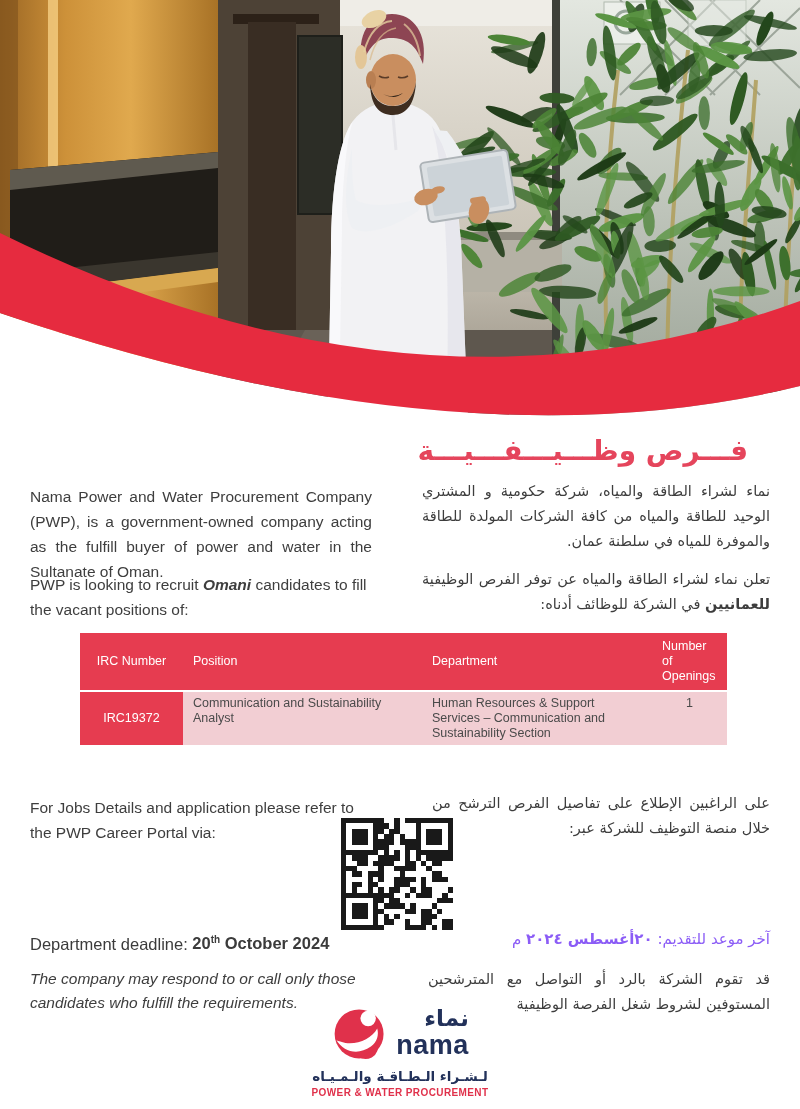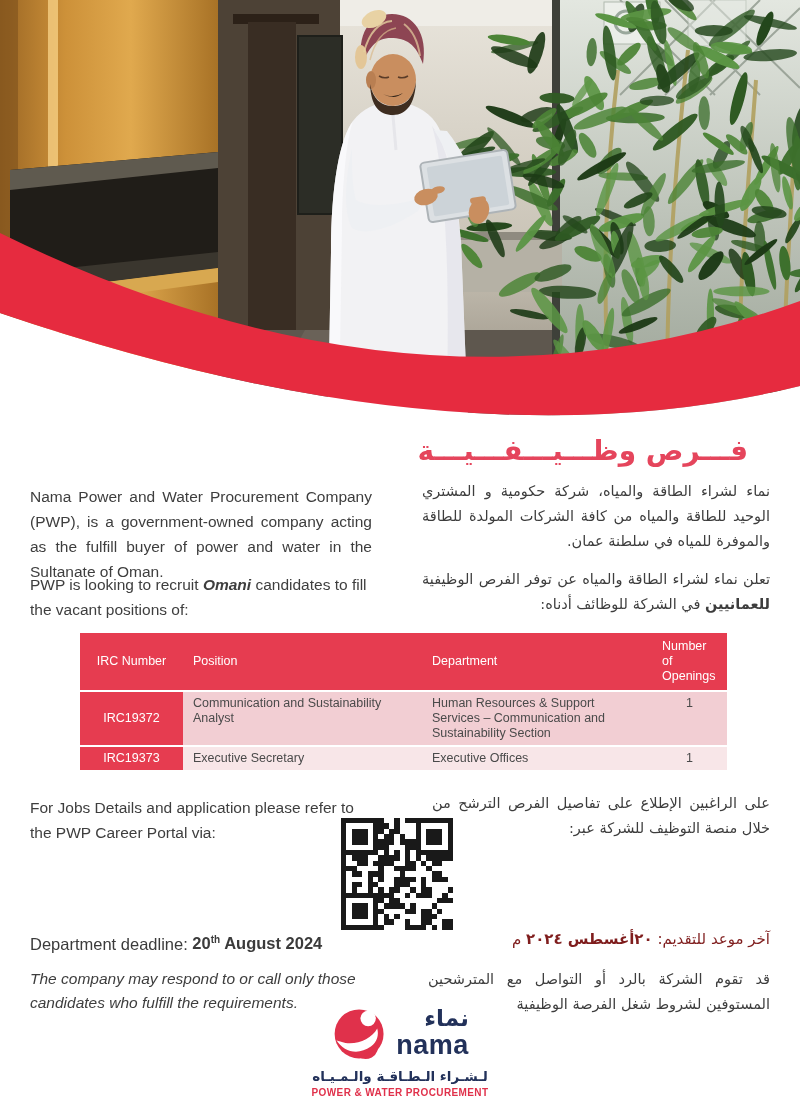--- a/index.html
+++ b/index.html
@@ -22,21 +22,21 @@
   table.vac th.col-irc-h{text-align:center;}
   table.vac td.col-num{text-align:center;}
   table.vac tr.row-a td:not(.col-irc){background:#f2ced3;}
   table.vac tr.row-b td:not(.col-irc){background:#f8e6e8;}
   .portal-en{position:absolute;left:30px;top:779px;width:338px;font-size:15.5px;line-height:25px;}
   .portal-ar{position:absolute;right:30px;top:776px;width:338px;font-size:14.5px;line-height:25px;text-align:justify;color:#3d3d3d;}
   .qr{position:absolute;left:339px;top:816px;width:116px;height:116px;background:#ffffff;display:grid;grid-template-columns:repeat(21,1fr);grid-template-rows:repeat(21,1fr);padding:2px;box-sizing:border-box;}
   .qm{background:#191919;}
   .deadline-en{position:absolute;left:30px;top:917px;font-size:16.5px;color:#3b3b3b;}
   .deadline-en b sup{font-size:10px;}
-  .deadline-ar{position:absolute;right:30px;top:915px;font-size:15px;color:#7f1d1d;}
+  .deadline-ar{position:absolute;right:30px;top:915px;font-size:15px;color:#8b5cf6;}
   .note-en{position:absolute;left:30px;top:951px;width:342px;font-size:15.5px;line-height:24px;font-style:italic;}
   .note-ar{position:absolute;right:30px;top:952px;width:342px;font-size:14.5px;line-height:25px;text-align:justify;color:#3d3d3d;}
   .logo{position:absolute;left:0;top:1004px;width:100%;text-align:center;}
   .logo-top{display:flex;align-items:center;justify-content:center;gap:7px;}
   .logo-mark{width:58px;height:58px;}
   .logo-words{display:flex;flex-direction:column;align-items:flex-end;line-height:1;}
   .logo-ar{font-size:23px;font-weight:bold;color:#22315a;margin-bottom:2px;}
   .logo-latin{font-size:27px;font-weight:bold;color:#22315a;letter-spacing:0.5px;}
   .logo-tagline-ar{font-size:13.5px;color:#22315a;margin-top:6px;font-weight:bold;}
   .logo-tagline-en{font-size:10px;font-weight:bold;color:#e0314b;letter-spacing:0.4px;margin-top:3px;}
@@ -381,26 +381,20 @@
             <th>Position</th>
             <th>Department</th>
             <th>Number of Openings</th>
           </tr>
         </thead>
       <tbody id="vac-body">
           <tr class="row-a">
             <td class="col-irc">IRC19372</td>
             <td>Communication and Sustainability Analyst</td>
             <td>Human Resources &amp; Support Services – Communication and Sustainability Section</td>
-            <td class="col-num">1</td>
-          </tr>
-          <tr class="row-b">
-            <td class="col-irc">IRC19373</td>
-            <td>Executive Secretary</td>
-            <td>Executive Offices</td>
             <td class="col-num">1</td>
           </tr>
         </tbody>
     </table>
   </div>
 
   <p class="portal-en">For Jobs Details and application please refer to the PWP Career Portal via:</p>
   <p class="portal-ar ar">على الراغبين الإطلاع على تفاصيل الفرص الترشح من خلال منصة التوظيف للشركة عبر:</p>
   <div class="qr">
       <div class="qm" style="grid-row-start: 1; grid-column-start: 1;"></div>
@@ -644,21 +638,21 @@
       <div class="qm" style="grid-row-start: 21; grid-column-start: 8;"></div>
       <div class="qm" style="grid-row-start: 21; grid-column-start: 13;"></div>
       <div class="qm" style="grid-row-start: 21; grid-column-start: 14;"></div>
       <div class="qm" style="grid-row-start: 21; grid-column-start: 15;"></div>
       <div class="qm" style="grid-row-start: 21; grid-column-start: 16;"></div>
       <div class="qm" style="grid-row-start: 21; grid-column-start: 18;"></div>
       <div class="qm" style="grid-row-start: 21; grid-column-start: 20;"></div>
       <div class="qm" style="grid-row-start: 21; grid-column-start: 21;"></div>
     </div>
 
-  <p class="deadline-en"><span>Department deadline: </span><b><span>20</span><sup>th</sup><span> August 2024</span></b></p>
+  <p class="deadline-en"><span>Department deadline: </span><b><span>20</span><sup>th</sup><span> October 2024</span></b></p>
   <p class="deadline-ar ar"><span>آخر موعد للتقديم: </span><b>٢٠أغسطس ٢٠٢٤</b><span> م</span></p>
 
   <p class="note-en">The company may respond to or call only those candidates who fulfill the requirements.</p>
   <p class="note-ar ar">قد تقوم الشركة بالرد أو التواصل مع المترشحين المستوفين لشروط شغل الفرصة الوظيفية</p>
 
   <div class="logo">
     <div class="logo-top">
       <svg class="logo-mark" viewBox="0 0 64 64">
         <circle cx="31" cy="33" r="27" fill="#e0314b"></circle>
         <circle cx="41" cy="16" r="8.5" fill="#ffffff"></circle>

